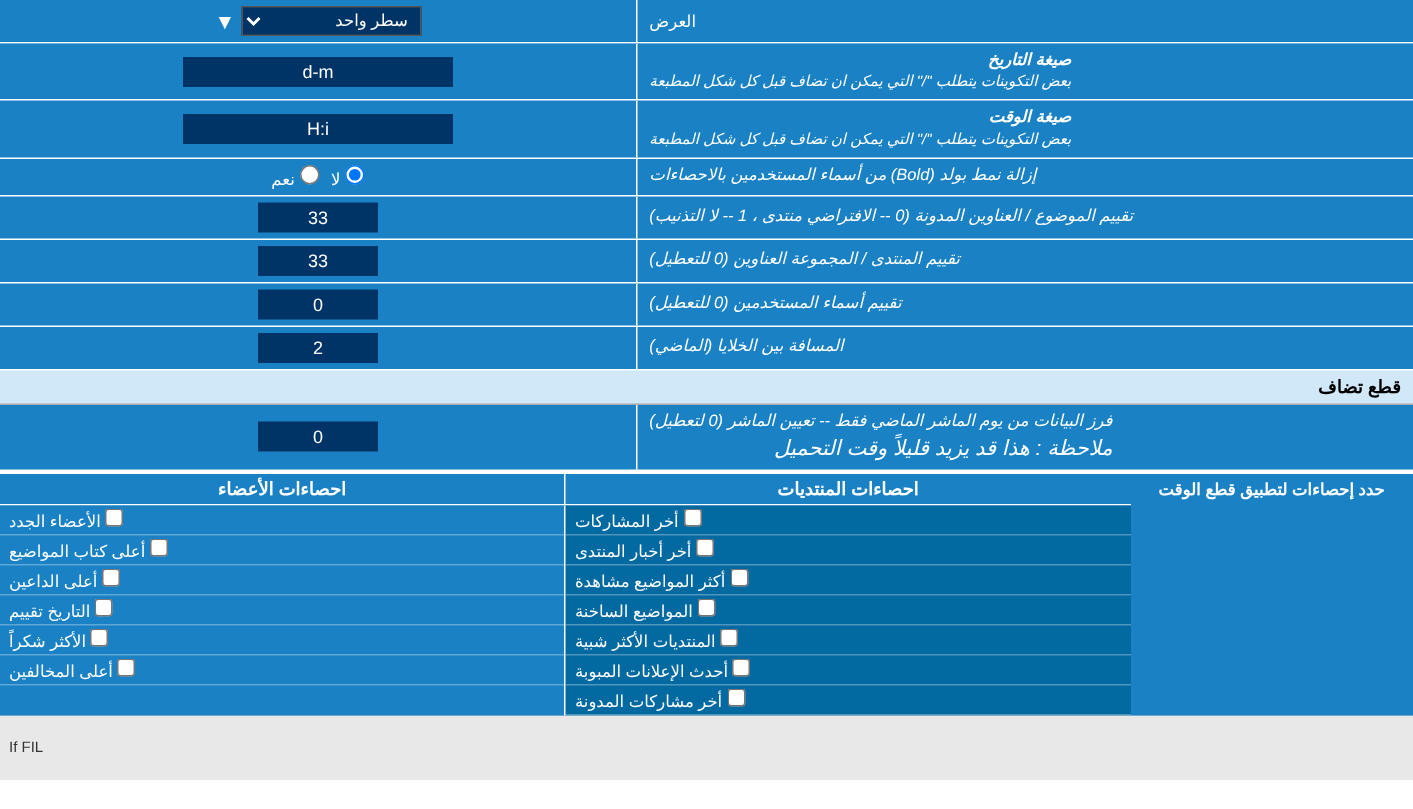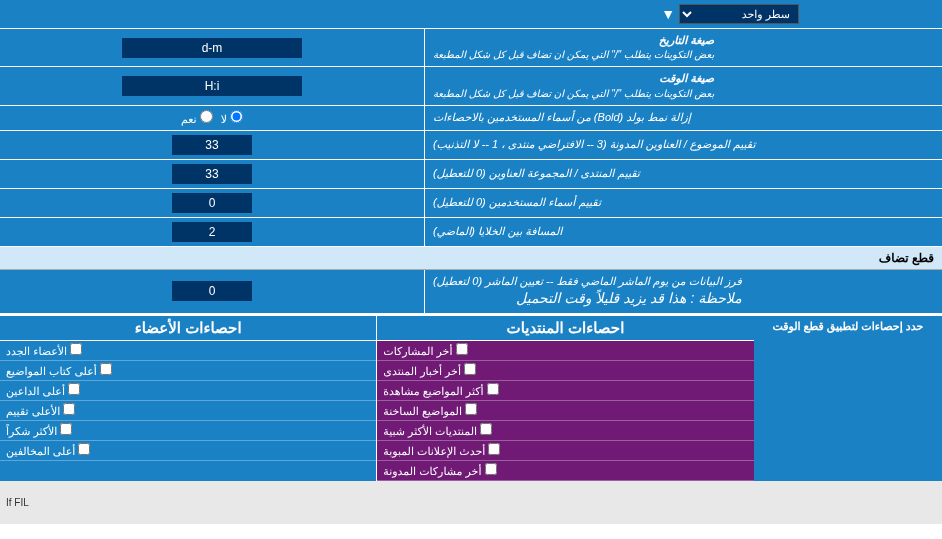--- a/index.html
+++ b/index.html
@@ -94,21 +94,21 @@
       padding: 2px 4px;
       font-size: 11px;
       font-family: Tahoma, Arial, sans-serif;
       width: 120px;
     }
 
     .bottom-col-header {
       background: #1a82c4;
       color: #fff;
       font-weight: bold;
-      font-size: 15px;
+      font-size: 12px;
       text-align: center;
       padding: 3px 4px;
       flex: 1;
       border-left: 1px solid #fff;
     }
     .bottom-col-header:last-child {
       border-left: none;
     }
 
     .checkbox-row {
@@ -181,20 +181,23 @@
       display: flex;
       width: 100%;
       background: #1a82c4;
       border-top: 2px solid #fff;
     }
   </style>
 </head>
 <body>
 
 <div class="top-select-row">
+  <div class="top-label">
+    <span>العرض</span>
+  </div>
   <div class="top-input-area">
     <select class="select-dark">
       <option>سطر واحد</option>
       <option>سطرين</option>
       <option>ثلاثة أسطر</option>
     </select>
     <span style="color:#fff;margin-right:4px;font-size:14px;">▼</span>
   </div>
 </div>
 
@@ -233,21 +236,21 @@
     </label>
     <label style="color:#fff;font-size:11px;">
       <input type="radio" name="bold" value="yes" style="">
       <span>نعم</span>
     </label>
   </div>
 </div>
 
 <div class="row">
   <div class="label-cell">
-    <span>تقييم الموضوع / العناوين المدونة (3 -- الافتراضي منتدى ، 1 -- لا التذنيب)</span>
+    <span>تقييم الموضوع / العناوين المدونة (0 -- الافتراضي منتدى ، 1 -- لا التذنيب)</span>
   </div>
   <div class="input-cell">
     <input class="dark-input-small" type="text" value="33" style="">
   </div>
 </div>
 
 <div class="row">
   <div class="label-cell">
     <span>تقييم المنتدى / المجموعة العناوين (0 للتعطيل)</span>
   </div>
@@ -302,21 +305,21 @@
       <div class="bottom-col-header" style="flex:1;border-left:1px solid #fff;">
         <span>احصاءات المنتديات</span>
       </div>
       <div class="bottom-col-header" style="flex:1;">
         <span>احصاءات الأعضاء</span>
       </div>
     </div>
 
     <div style="display:flex;">
 
-      <div style="flex:1;border-left:1px solid #fff;background:#701a75;">
+      <div style="flex:1;border-left:1px solid #fff;background:#0369a1;">
         <div class="checkbox-row">
           <label><input type="checkbox" style=""> <span>أخر المشاركات</span></label>
         </div>
         <div class="checkbox-row">
           <label><input type="checkbox" style=""> <span>أخر أخبار المنتدى</span></label>
         </div>
         <div class="checkbox-row">
           <label><input type="checkbox" style=""> <span>أكثر المواضيع مشاهدة</span></label>
         </div>
         <div class="checkbox-row">
@@ -337,21 +340,21 @@
         <div class="checkbox-row">
           <label><input type="checkbox" style=""> <span>الأعضاء الجدد</span></label>
         </div>
         <div class="checkbox-row">
           <label><input type="checkbox" style=""> <span>أعلى كتاب المواضيع</span></label>
         </div>
         <div class="checkbox-row">
           <label><input type="checkbox" style=""> <span>أعلى الداعين</span></label>
         </div>
         <div class="checkbox-row">
-          <label><input type="checkbox" style=""> <span>الأعلى تقييم</span></label>
+          <label><input type="checkbox" style=""> <span>التاريخ تقييم</span></label>
         </div>
         <div class="checkbox-row">
           <label><input type="checkbox" style=""> <span>الأكثر شكراً</span></label>
         </div>
         <div class="checkbox-row">
           <label><input type="checkbox" style=""> <span>أعلى المخالفين</span></label>
         </div>
       </div>
     </div>
   </div>

